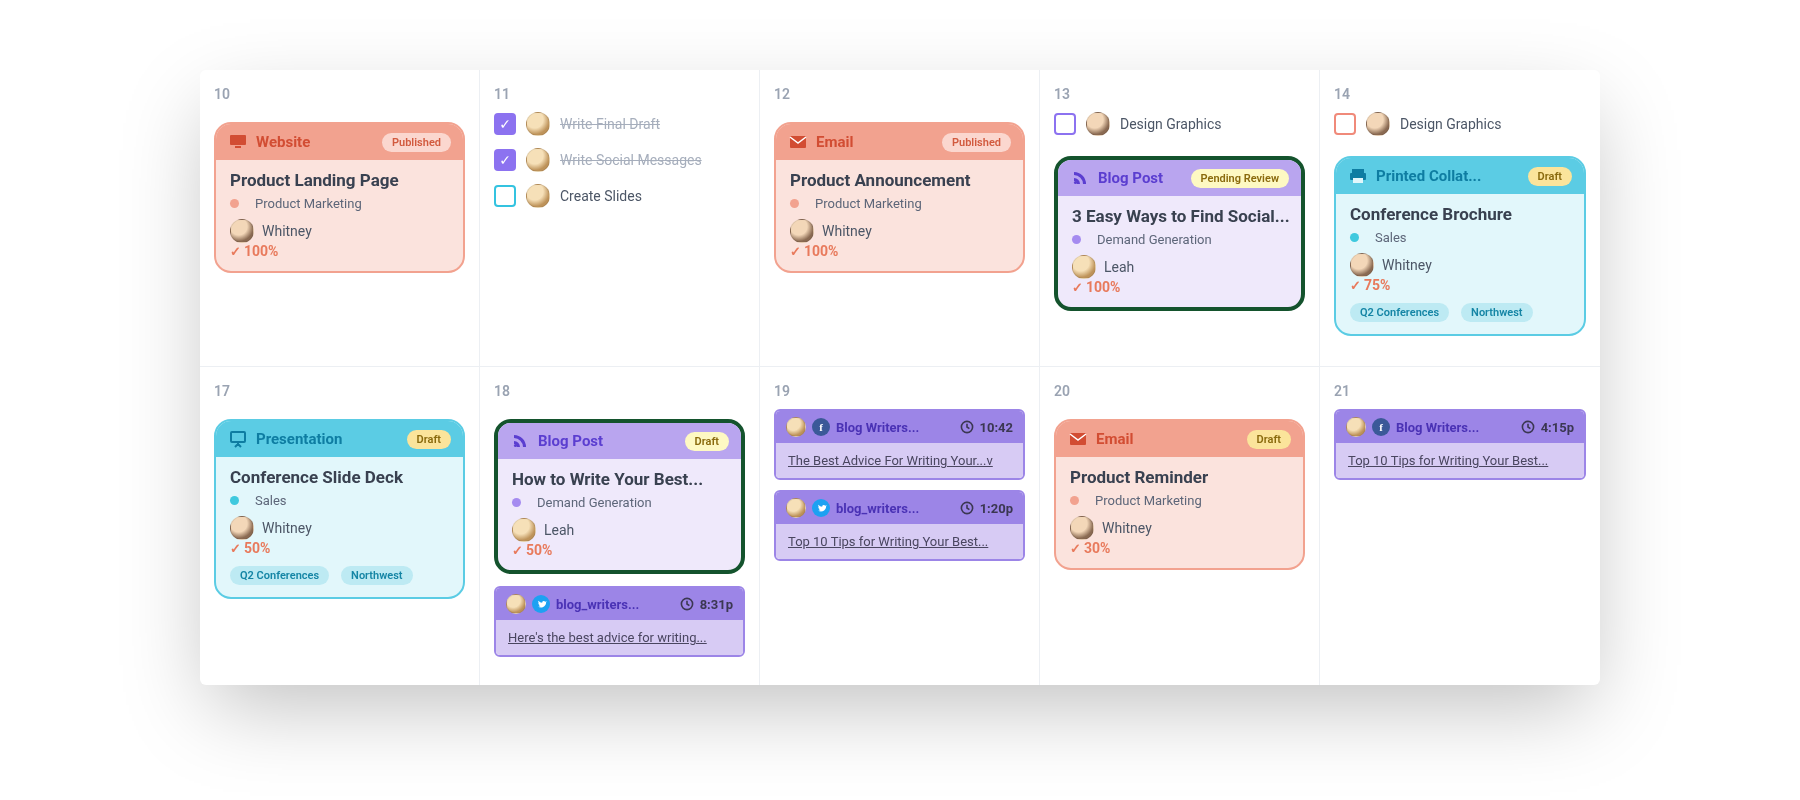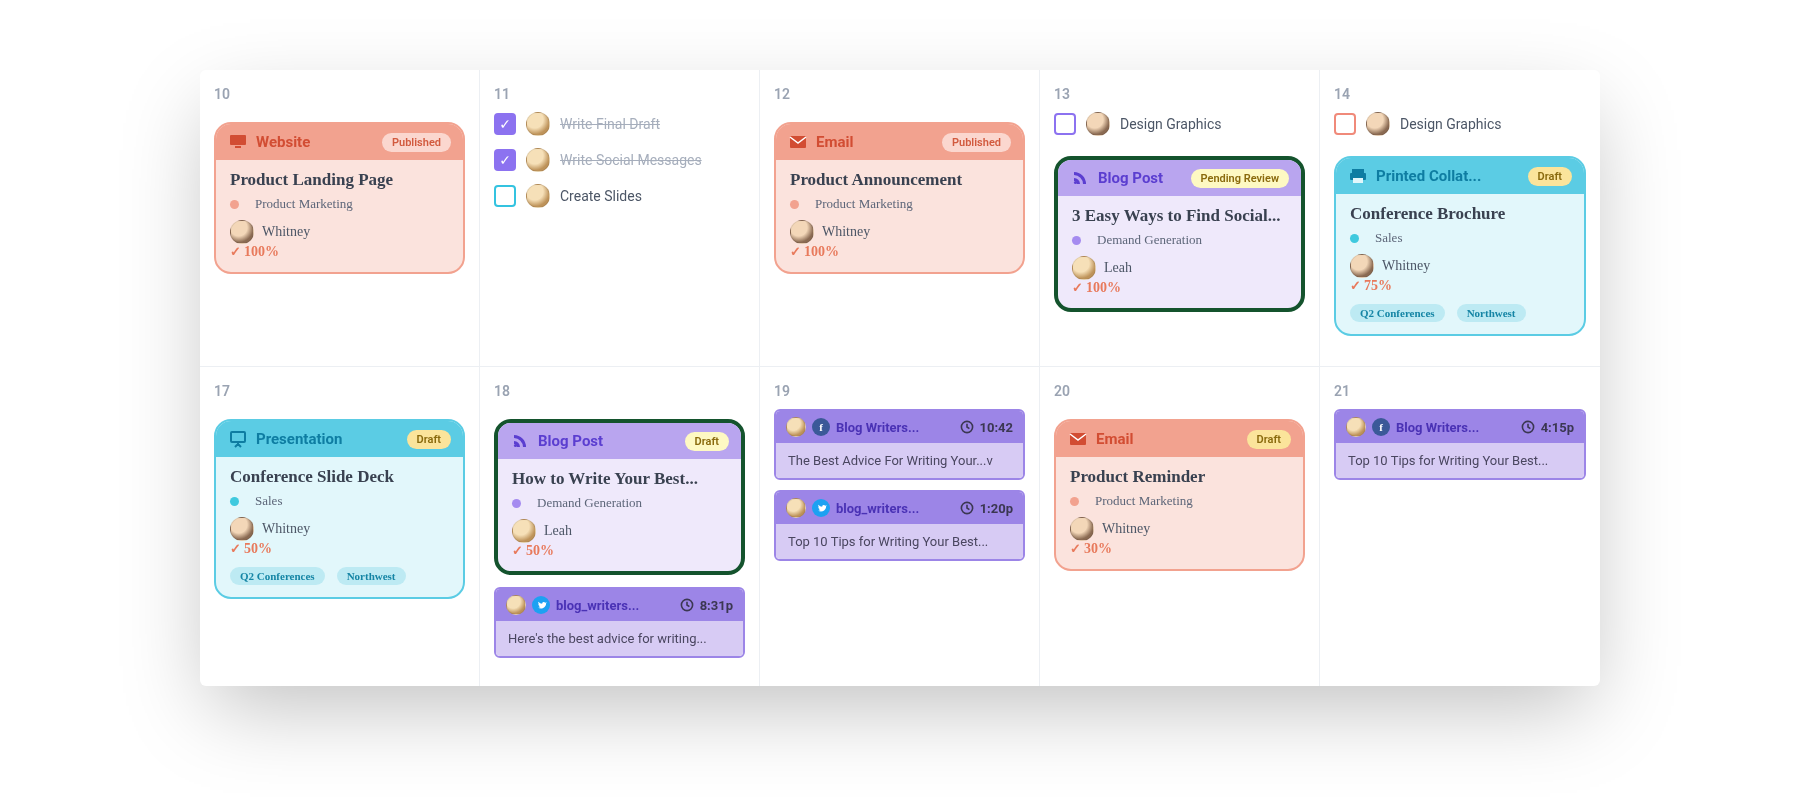--- a/index.html
+++ b/index.html
@@ -77,21 +77,21 @@
     font-weight:700; font-size:15px;
     gap:8px;
   }
   .chead-left { display:flex; align-items:center; gap:8px; min-width:0; }
   .chead-left span.label { overflow:hidden; text-overflow:ellipsis; white-space:nowrap; }
   .status-pill {
     font-size:11px; font-weight:600;
     padding:3px 10px; border-radius:12px;
     white-space:nowrap;
   }
-  .card-body { padding:10px 0 12px 14px;font-family:Liberation Serif, serif; }
+  .card-body { padding:10px 0 12px 14px; }
   .card-title { font-size:17px; font-weight:700; color:#394150; margin-bottom:6px; white-space:nowrap; overflow:hidden; text-overflow:ellipsis; }
   .meta-row { display:flex; align-items:center; gap:16px; font-size:13px; color:#5d6679; margin-bottom:8px;}
   .dot { width:9px; height:9px; border-radius:50%; display:inline-block; }
   .assign-row { display:flex; align-items:flex-start; justify-content:space-between;flex-direction:column; }
   .assign-row .who { display:flex; align-items:center; gap:8px; font-size:14px; color:#4c5666; }
   .prog { font-size:14px; font-weight:700; color:#e87a5c; display:flex; align-items:center; gap:3px;}
   .prog::before { content:"✓"; font-size:13px; }
   .tags { display:flex; gap:12px; margin-top:10px;align-items:center; }
   .tag { font-size:11px; font-weight:600; padding:3px 10px; border-radius:12px; }
   
@@ -117,21 +117,21 @@
   }
   .social .shead {
     background:#9c85e7; color:#4a32b5;
     display:flex; align-items:center; justify-content:space-between;
     padding:6px 10px; font-size:13px; font-weight:700;
     gap:6px;
   }
   .shead-left { display:flex; align-items:center; gap:6px; min-width:0; }
   .shead-left .label { overflow:hidden; text-overflow:ellipsis; white-space:nowrap; color:#4a32b5;}
   .shead-right { display:flex; align-items:center; gap:5px; color:#3b3752; font-weight:700; font-size:13px;}
-  .social .sbody { background:#d7cbf4; color:#4a4660; font-size:13px; padding:10px 12px; white-space:nowrap; overflow:hidden; text-overflow:ellipsis;}
+  .social .sbody { background:#d7cbf4; color:#4a4660; font-size:13px; padding:10px 12px; white-space:nowrap; overflow:hidden; text-overflow:ellipsis;text-decoration:underline;}
   .net-icon {
     width:18px; height:18px; border-radius:50%;
     display:flex; align-items:center; justify-content:center;
     font-size:11px; font-weight:800; color:#fff;
   }
   .net-icon.fb { background:#3b5998; font-family:Georgia,serif;}
   .net-icon.tw { background:#1da1f2; }
   .icon { display:inline-flex; }
   svg { display:block; }
 </style>

